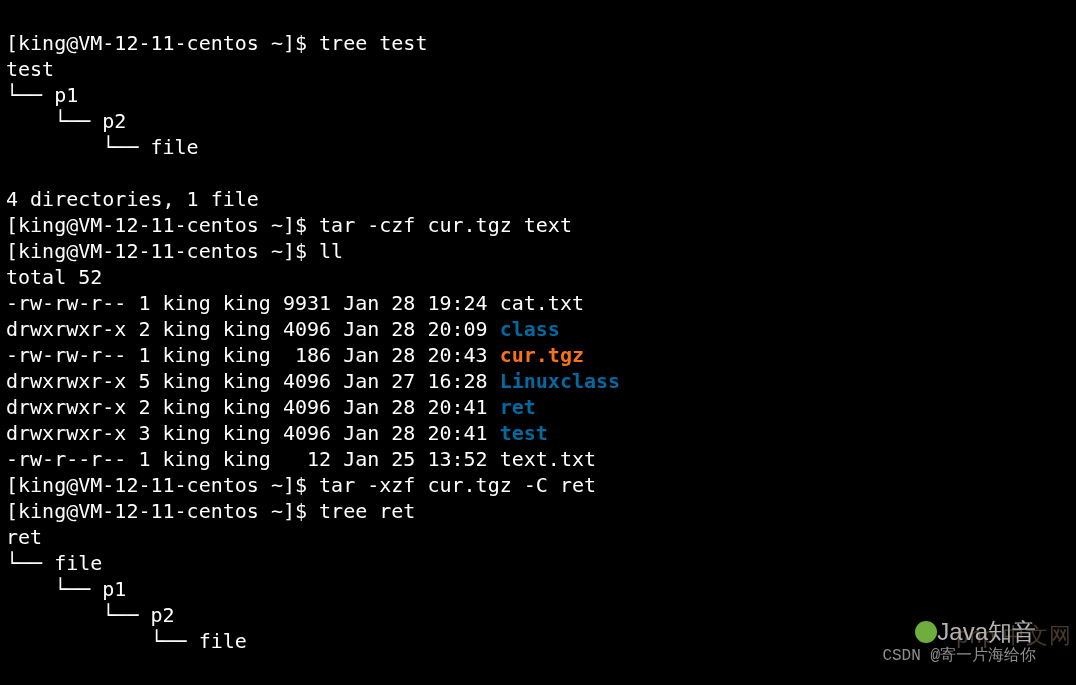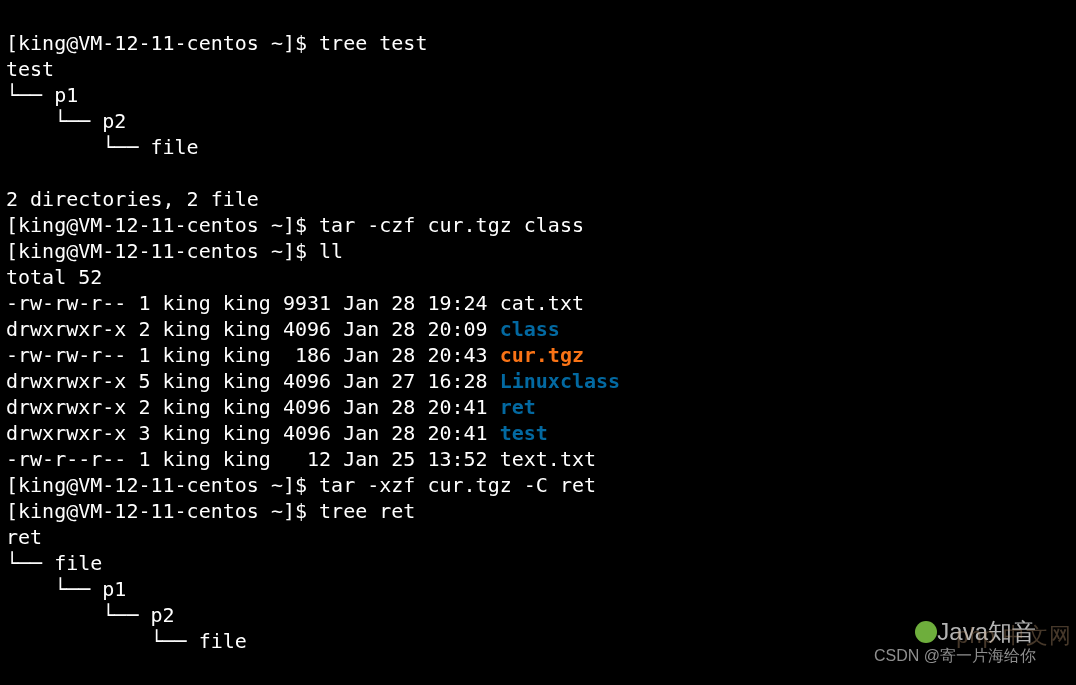--- a/index.html
+++ b/index.html
@@ -37,21 +37,21 @@
     border-radius: 50%;
     background: #7bc143;
     position: relative;
   }
   .watermark2 {
     position: absolute;
     right: 40px;
     bottom: 16px;
     color: #a8a8a8;
     font-size: 16px;
-    font-family: Liberation Sans, sans-serif;
+    font-family: Liberation Mono, monospace;
     opacity: 0.85;
   }
   .watermark3 {
     position: absolute;
     right: 4px;
     bottom: 36px;
     color: rgba(200,160,120,0.35);
     font-size: 22px;
     font-family: sans-serif;
     letter-spacing: 1px;
@@ -60,22 +60,22 @@
 </head>
 <body>
 
 <div class="terminal">
 <span>[king@VM-12-11-centos ~]$ </span><span>tree test</span>
 <span>test</span>
 <span>└── p1</span>
 <span>    └── p2</span>
 <span>        └── file</span>
 
-<span>2 directories, 2 file</span>
-<span>[king@VM-12-11-centos ~]$ </span><span>tar -czf cur.tgz class</span>
+<span>4 directories, 1 file</span>
+<span>[king@VM-12-11-centos ~]$ </span><span>tar -czf cur.tgz text</span>
 <span>[king@VM-12-11-centos ~]$ </span><span>ll</span>
 <span>total 52</span>
 <div id="ll-rows">-rw-rw-r-- 1 king king 9931 Jan 28 19:24 <span>cat.txt</span>
 drwxrwxr-x 2 king king 4096 Jan 28 20:09 <span class="dir">class</span>
 -rw-rw-r-- 1 king king  186 Jan 28 20:43 <span class="tgz">cur.tgz</span>
 drwxrwxr-x 5 king king 4096 Jan 27 16:28 <span class="dir">Linuxclass</span>
 drwxrwxr-x 2 king king 4096 Jan 28 20:41 <span class="dir">ret</span>
 drwxrwxr-x 3 king king 4096 Jan 28 20:41 <span class="dir">test</span>
 -rw-r--r-- 1 king king   12 Jan 25 13:52 <span>text.txt</span>
 </div><span>[king@VM-12-11-centos ~]$ </span><span>tar -xzf cur.tgz -C ret</span>

